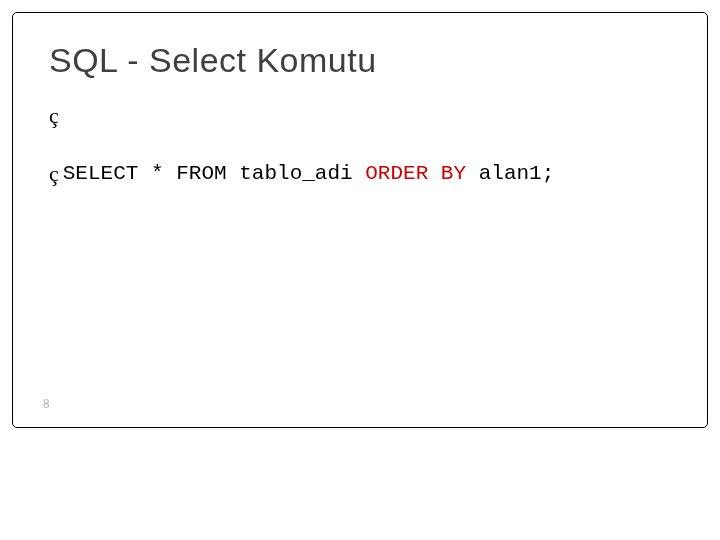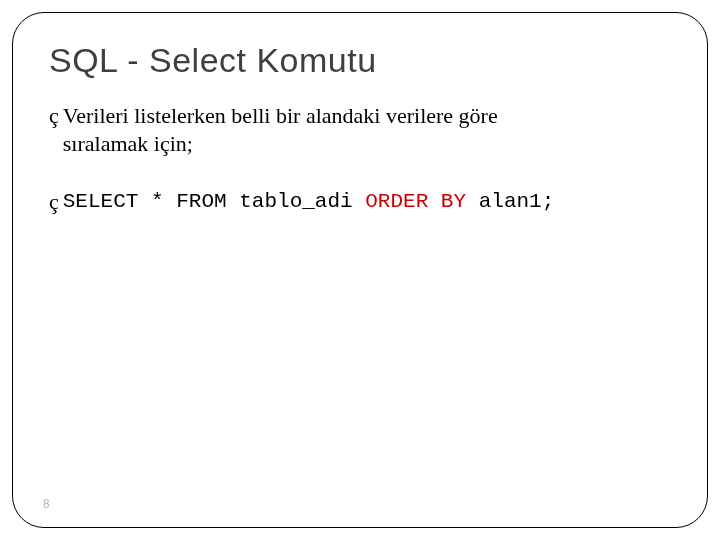--- a/index.html
+++ b/index.html
@@ -6,24 +6,24 @@
     margin: 0;
     padding: 0;
     width: 720px;
     height: 540px;
     background: #ffffff;
     font-family: Arial, Helvetica, sans-serif;
   }
   .slide {
     box-sizing: border-box;
     width: 696px;
-    height: 516px;
+    height: 416px;
     margin: 12px;
     border: 1.5px solid #000;
-    border-radius: 32px;
+    border-radius: 5px;
     padding: 28px 36px 32px 36px;
     position: relative;
   }
   .title {
     font-size: 34px;
     letter-spacing: 0.5px;
     color: #3f3f3f;
     margin: 0 0 22px 0;
     font-weight: 400;
   }
@@ -67,24 +67,20 @@
 </style>
 </head>
 <body>
 
 <div class="slide">
 
   <h1 class="title">SQL - Select Komutu</h1>
 
   <div class="bullet">
     <span class="bullet-icon">ç</span>
-    <div class="bullet-text">
-      <span>Verileri listelerken belli bir alandaki verilere göre</span><br>
-      <span>sıralamak için;</span>
-    </div>
   </div>
 
   <div class="bullet block2">
     <span class="bullet-icon">ç</span>
     <div class="code-line">
       <span class="kw-black">SELECT</span><span class="kw-black"> * FROM </span><span class="kw-black">tablo_adi</span><span class="kw-red"> ORDER BY </span><span class="kw-black">alan1;</span>
     </div>
   </div>
 
   <div class="page-num">8</div>

